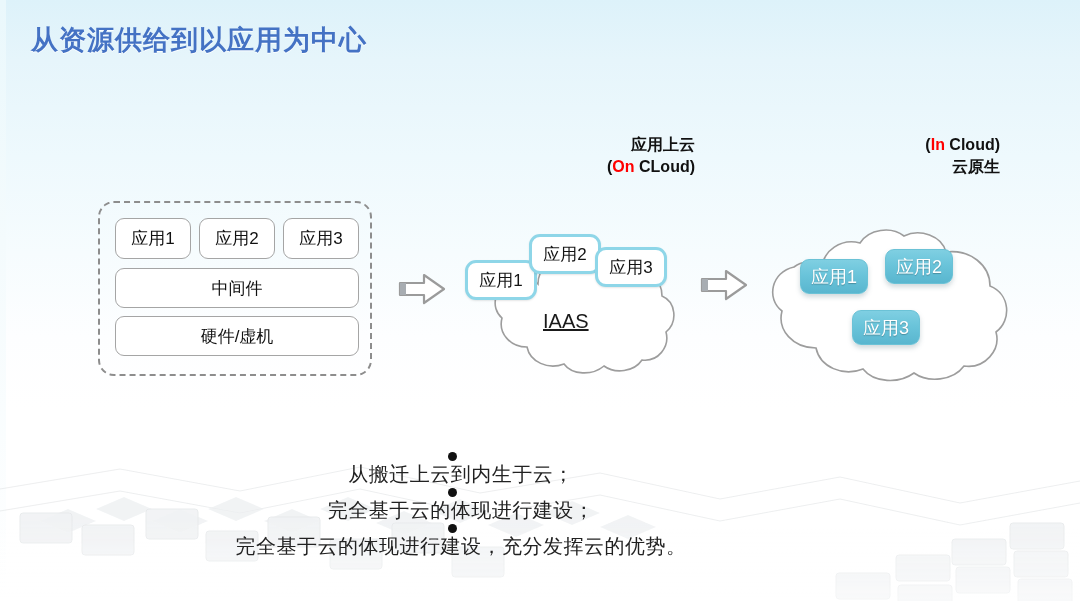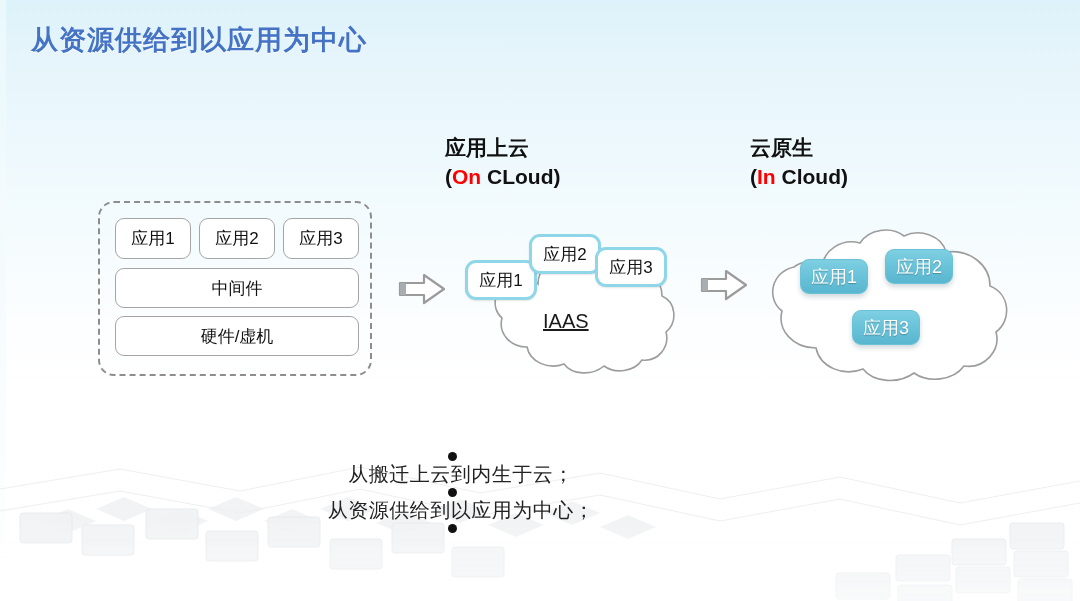--- a/index.html
+++ b/index.html
@@ -57,22 +57,22 @@
     font-weight: bold;
     color: #4472c4;
     letter-spacing: 1px;
     text-shadow: 0 1px 0 rgba(255,255,255,.85);
     white-space: nowrap;
   }
 
   
   .col-heading {
     position: absolute;
-    text-align: left;
-    font-size: 21px;
+    text-align: right;
+    font-size: 16px;
     font-weight: bold;
     color: #111111;
     line-height: 1.38;
     white-space: nowrap;
   }
   .col-heading .red { color: #ff0000; }
 
   #heading-1 { left: 95px;  top: 155px; width: 280px; }
   #heading-2 { left: 445px; top: 134px; width: 250px; }
   #heading-3 { left: 750px; top: 134px; width: 250px; }
@@ -318,24 +318,24 @@
   <div class="chip-outline" id="oc-app-1">应用1</div>
   <div class="chip-outline" id="oc-app-2">应用2</div>
   <div class="chip-outline" id="oc-app-3">应用3</div>
 
   <svg class="flow-arrow" id="arrow-2" viewBox="0 0 48 34">
     <path d="M2,11 L26,11 L26,3 L46,17 L26,31 L26,23 L2,23 Z" fill="#ffffff" stroke="#9b9b9b" stroke-width="2.2" stroke-linejoin="round"></path>
     <rect x="2" y="11" width="6" height="12" fill="#a8adb2"></rect>
   </svg>
 
   <div class="col-heading" id="heading-3">
-    <div><span>云原生</span></div>
     <div>
       <span>(</span><span class="red">In</span><span> Cloud)</span>
     </div>
+    <div><span>云原生</span></div>
   </div>
 
   <svg class="cloud" id="cloud-native" viewBox="0 0 262 158">
     <path d="M66,44
              C66,24 86,12 104,17
              C113,3 135,0 148,10
              C164,2 186,10 190,26
              C214,23 234,39 234,60
              C254,68 256,94 240,106
              C245,124 229,143 208,140
@@ -351,20 +351,21 @@
   <div class="chip-solid" id="ic-app-2">应用2</div>
   <div class="chip-solid" id="ic-app-3">应用3</div>
 
   <div class="bullets">
     <div class="bullet-item">
       <span class="bullet-dot"></span>
       <span class="bullet-text">从搬迁上云到内生于云；</span>
     </div>
     <div class="bullet-item">
       <span class="bullet-dot"></span>
-      <span class="bullet-text">从资源供给到以应用为中心；</span>
+      <span class="bullet-text">完全基于云的体现进行建设；</span>
     </div>
     <div class="bullet-item">
       <span class="bullet-dot"></span>
+      <span class="bullet-text">完全基于云的体现进行建设，充分发挥云的优势。</span>
     </div>
   </div>
 
 </div>
 
 </body></html>

